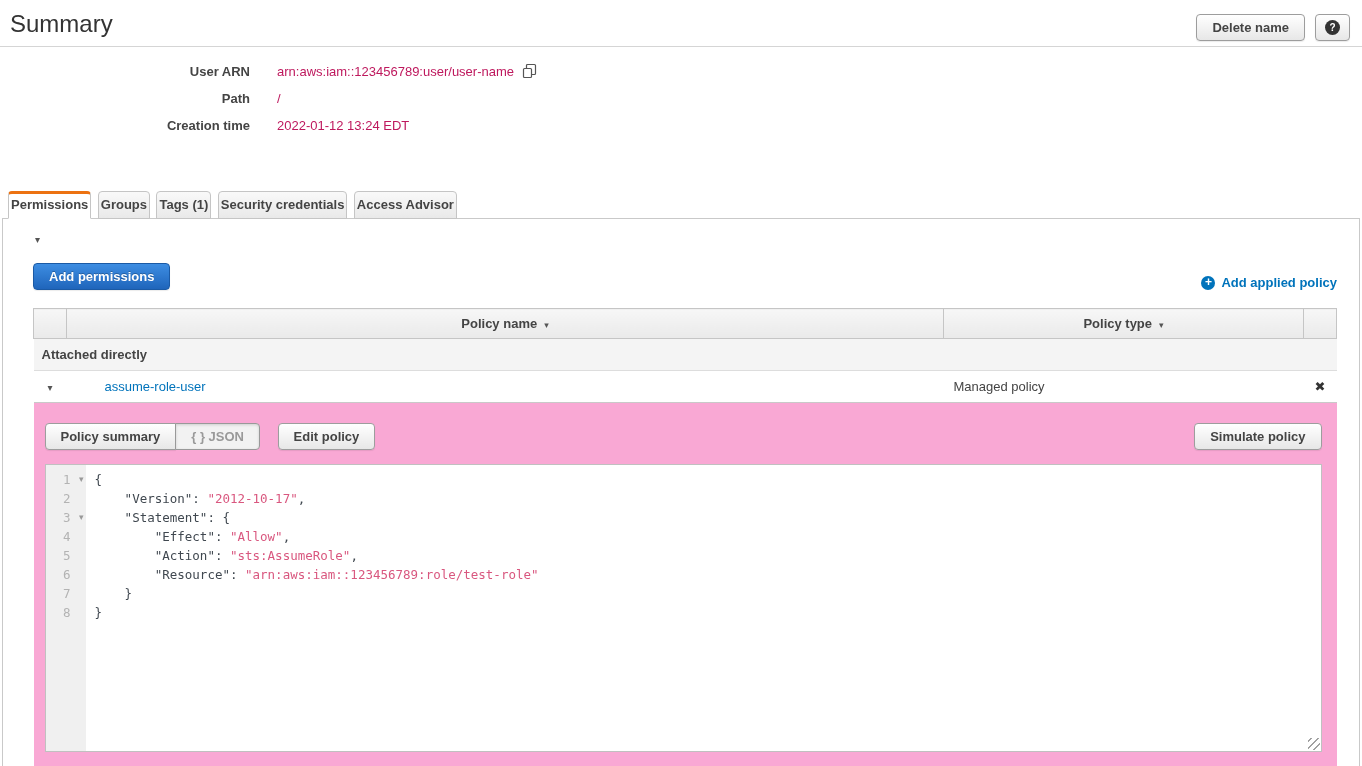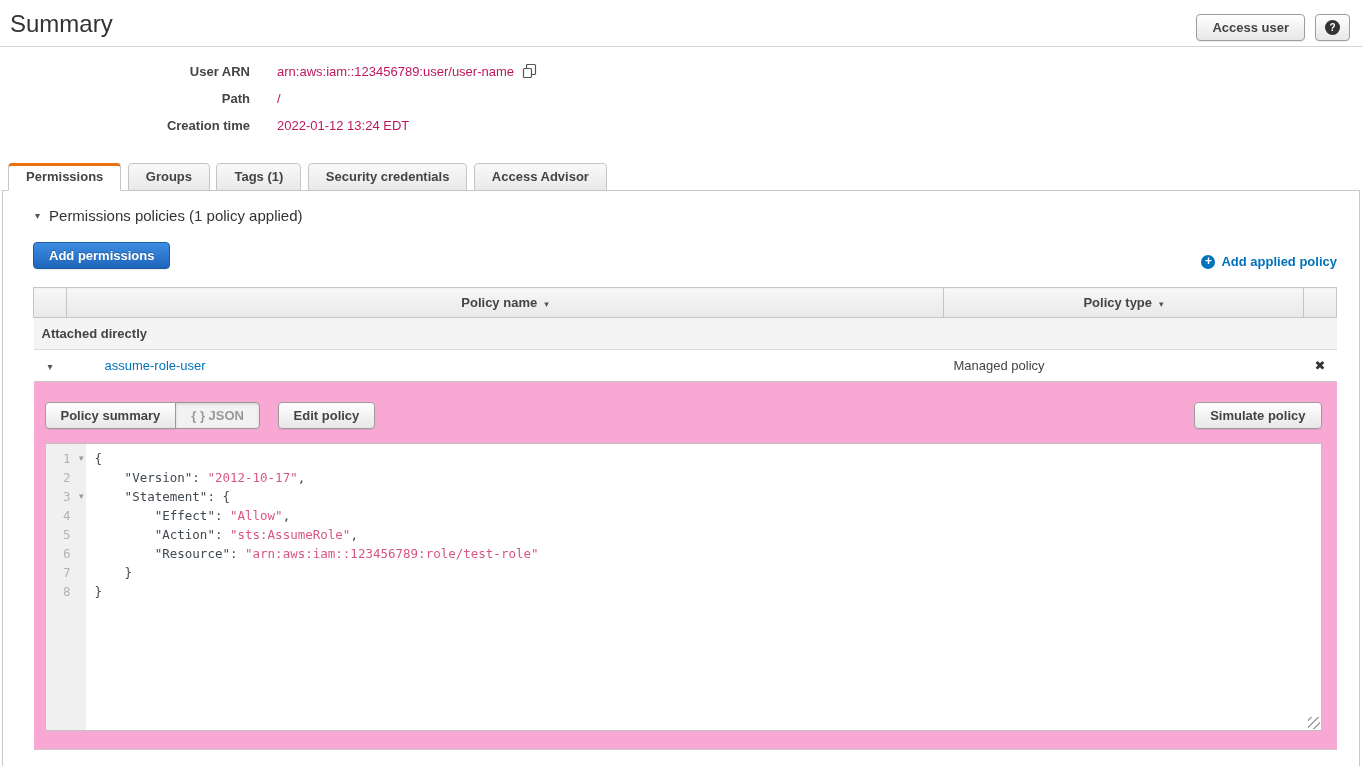--- a/index.html
+++ b/index.html
@@ -27,22 +27,22 @@
   .summary-fields { padding:16px 0 6px 0; }
   .field-row { display:flex; align-items:center; margin-bottom:12px; font-size:13px; }
   .field-label { width:250px; text-align:right; font-weight:bold; color:#444; }
   .field-value { margin-left:27px; color:#be185d; display:inline-flex; align-items:center; gap:7px; }
   .copy-icon { display:inline-block; cursor:pointer; line-height:0; }
 
   
   .tabs { padding-left:8px; margin-top:12px; position:relative; z-index:2; }
   .tab { display:inline-block; font-size:13px; font-weight:bold; color:#444;
     background:linear-gradient(#f9f9f9,#e9e9e9); border:1px solid #c5c5c5;
-    border-radius:4px 4px 0 0; padding:5px 17px; margin-right:2px;
-    margin-bottom:-1px; cursor:pointer; line-height:16px; }
+    border-radius:4px 4px 0 0; padding:5px 2px; margin-right:2px;
+    margin-bottom:-1px; cursor:pointer; line-height:16px;margin-top:28px; }
   .tab.active { background:#fff; border-top:3px solid #ec7211; border-bottom:1px solid #fff;
     padding-top:3px; cursor:default; }
 
   
   .panel { border:1px solid #c9c9c9; border-bottom:none; margin:0 2px; min-height:577px;
     padding:14px 22px 0 30px; background:#fff; position:relative; z-index:1; }
 
   .section-heading { font-size:15px; color:#333; margin:2px 0 18px 2px; display:flex; align-items:center; }
   .caret { font-size:10px; color:#555; line-height:1; }
   .section-heading .caret { margin-right:9px; cursor:pointer; }
@@ -94,21 +94,21 @@
   .resize-handle { position:absolute; right:1px; bottom:1px; width:12px; height:12px;
     background:repeating-linear-gradient(135deg, transparent 0 2px, #8a8a8a 2px 3px, transparent 3px 5px);
     cursor:nwse-resize; opacity:.8; }
 </style>
 </head>
 <body>
 
 <div class="page-header">
   <div class="page-title">Summary</div>
   <div class="header-actions">
-    <button class="btn">Access user</button>
+    <button class="btn">Delete name</button>
     <button class="btn btn-help">
       <span class="help-circle">?</span>
     </button>
   </div>
 </div>
 
 <div class="summary-fields">
   <div class="field-row">
     <span class="field-label">User ARN</span>
     <span class="field-value">
@@ -136,21 +136,20 @@
   <span class="tab">Groups</span>
   <span class="tab">Tags (1)</span>
   <span class="tab">Security credentials</span>
   <span class="tab">Access Advisor</span>
 </div>
 
 <div class="panel">
 
   <div class="section-heading">
     <span class="caret">▾</span>
-    <span>Permissions policies (1 policy applied)</span>
   </div>
 
   <div class="actions-row">
     <button class="btn btn-primary">Add permissions</button>
     <a class="link">
       <span class="plus-circle">+</span>
       <span>Add applied policy</span>
     </a>
   </div>
 

